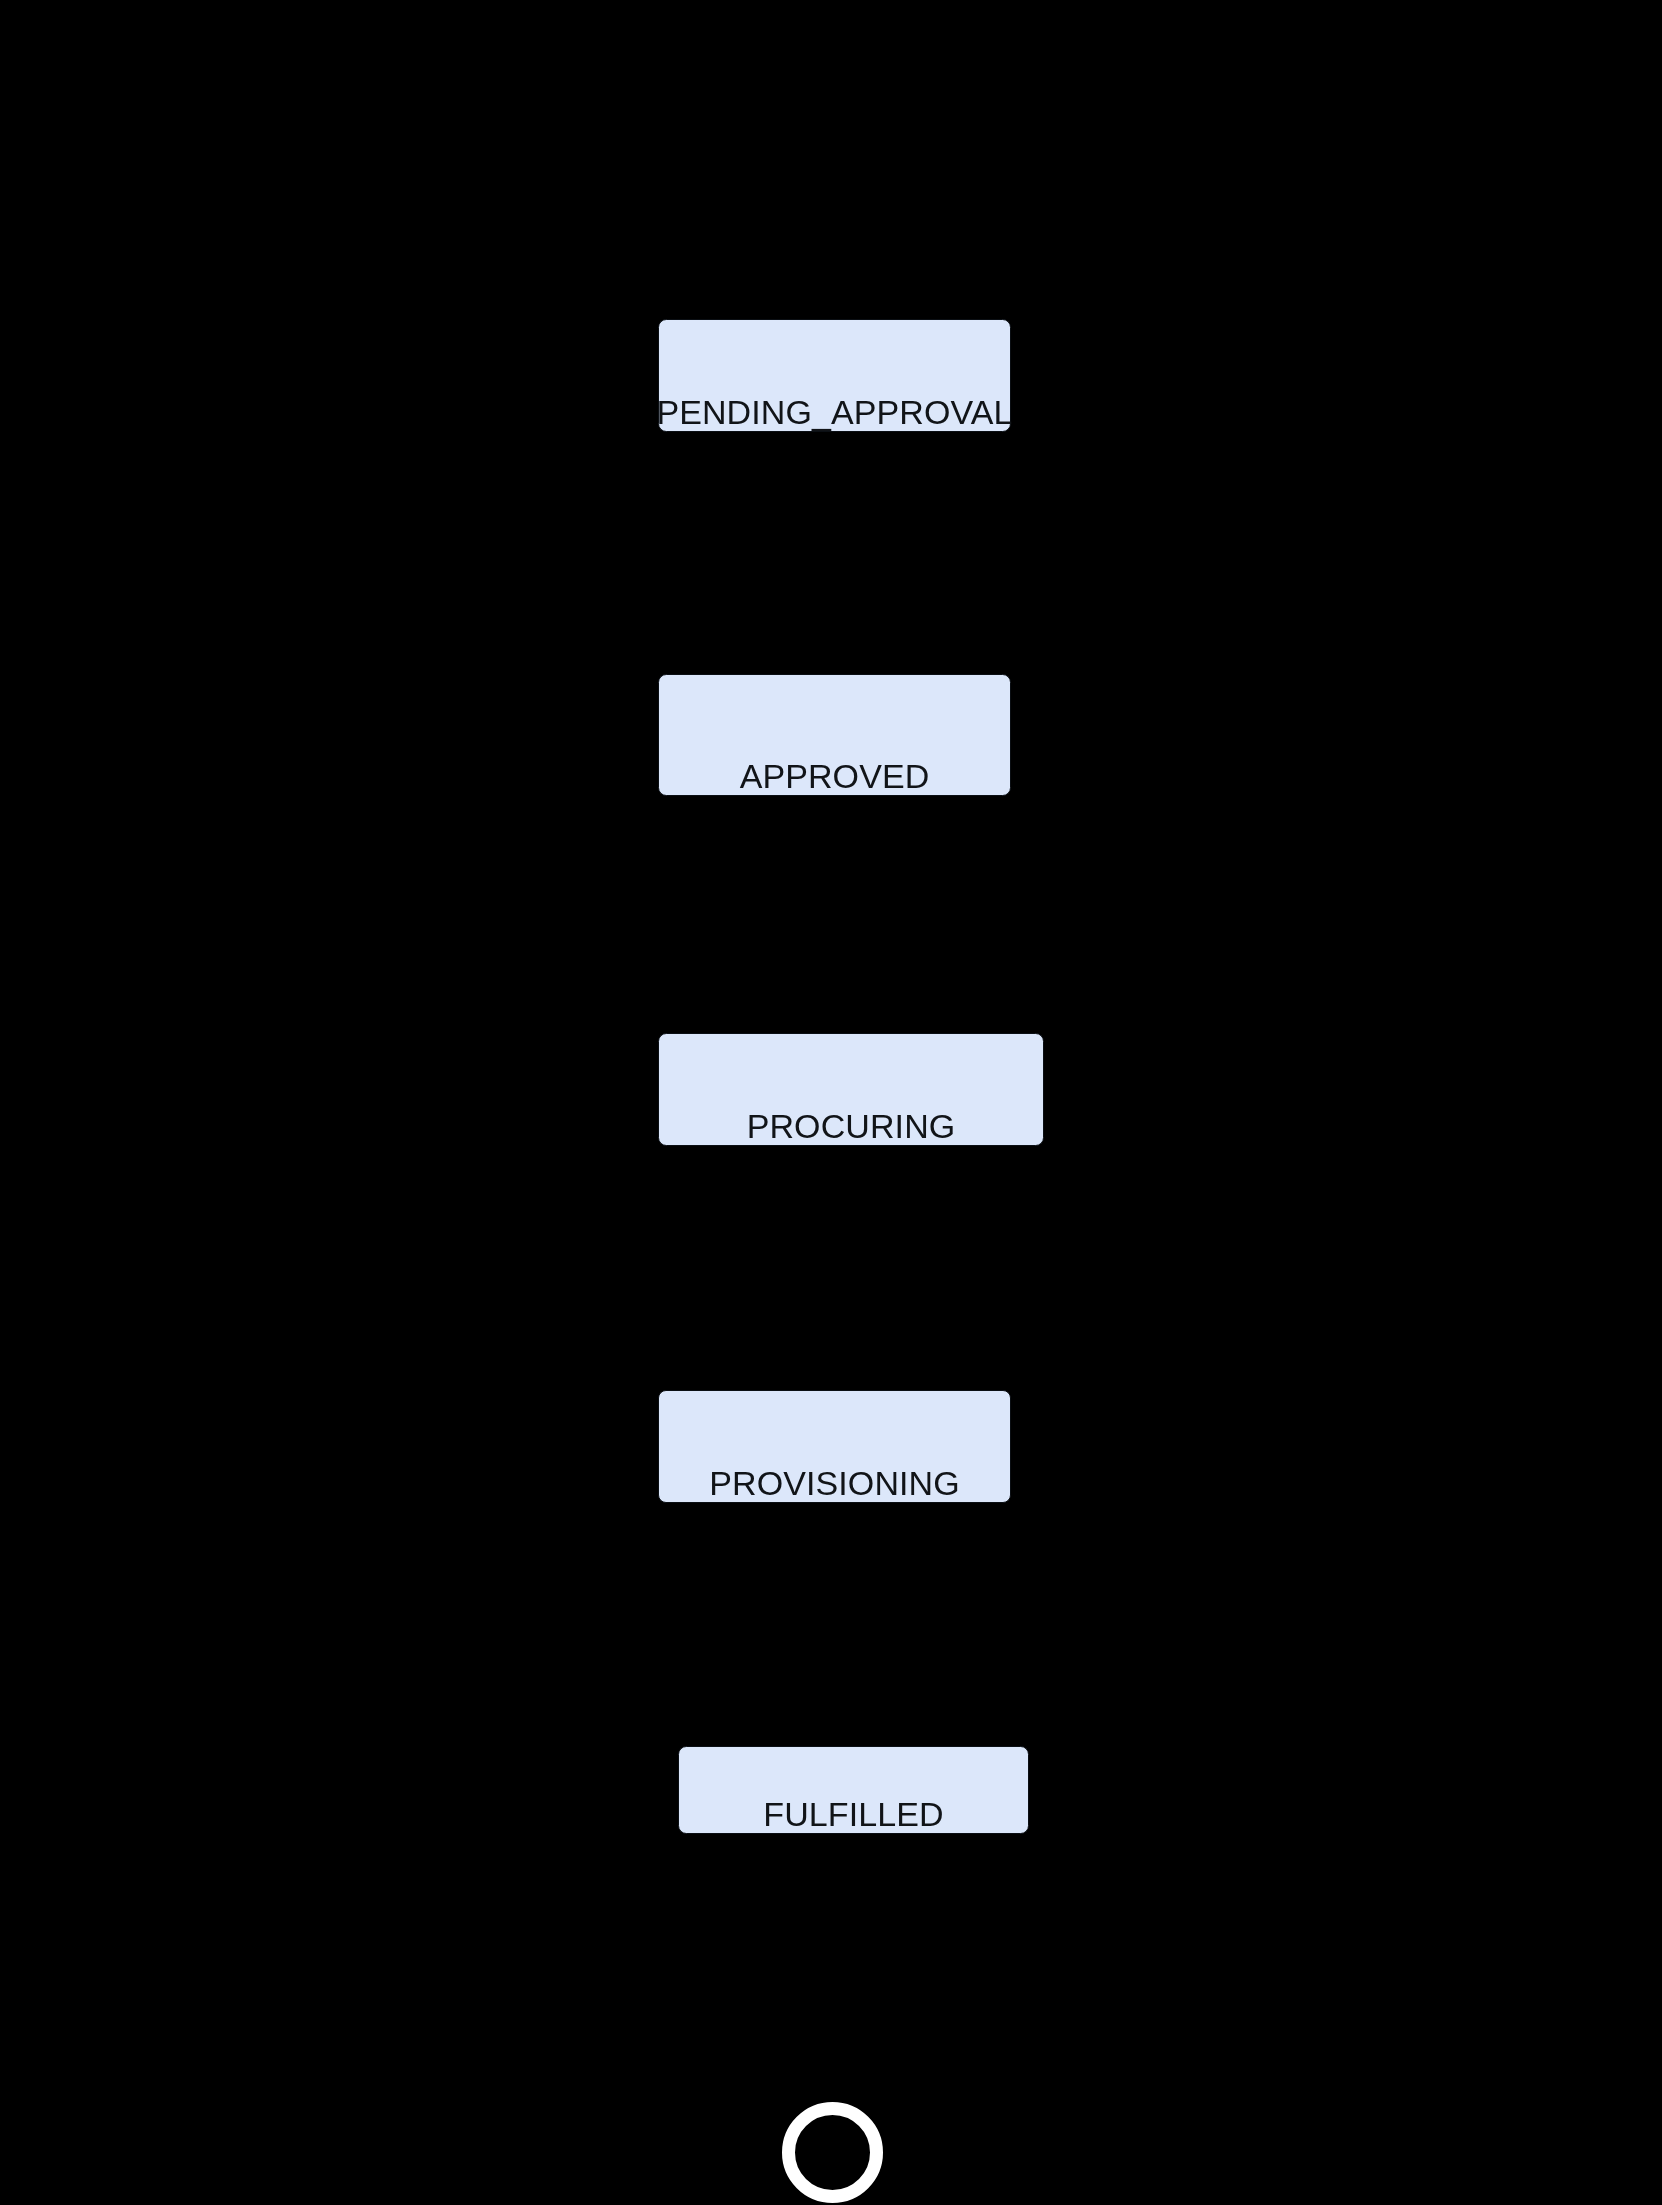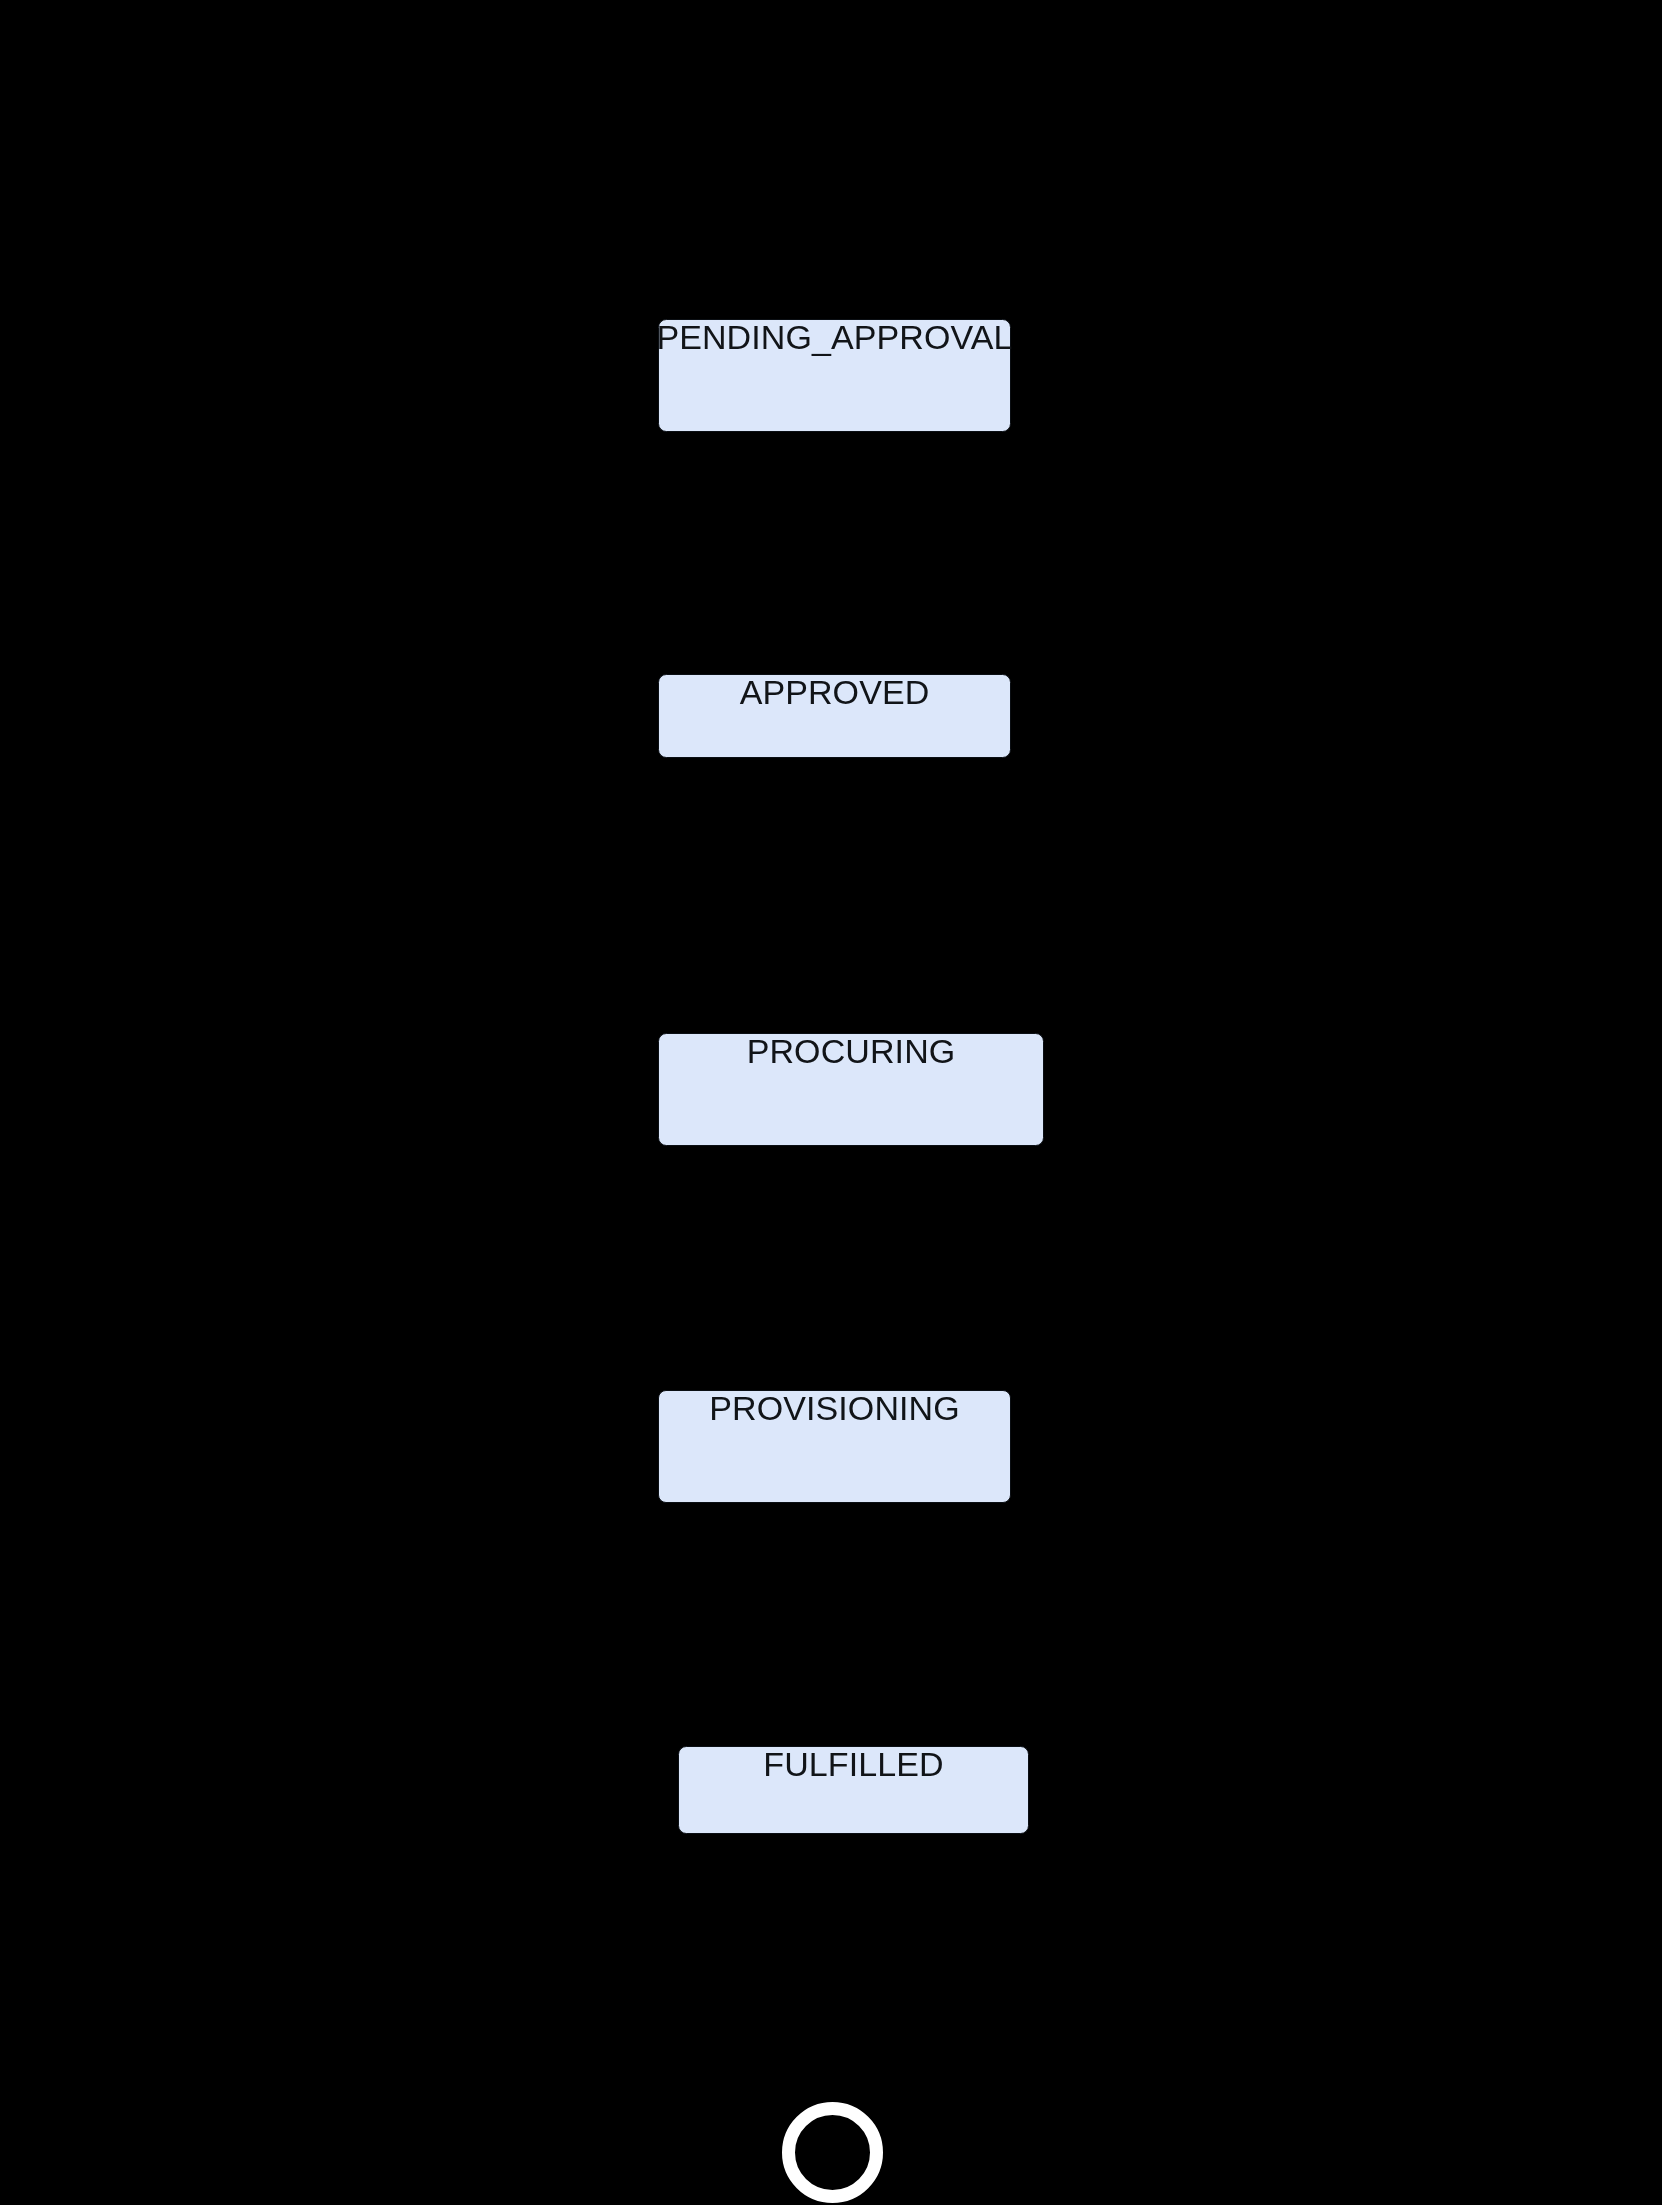--- a/index.html
+++ b/index.html
@@ -37,21 +37,21 @@
   }
 
   
   .state-node {
     position: absolute;
     box-sizing: border-box;
     background: #dce7fa;
     border: 0.6px solid #0b0f14;
     border-radius: 8.3px;
     display: flex;
-    align-items: flex-start;
+    align-items: flex-end;
     justify-content: center;
     text-align: center;
   }
   .state-node-label {
     display: block;
     color: #111418;
     font-family: "Liberation Sans", "DejaVu Sans", sans-serif;
     font-size: 34px;
     font-weight: 400;
     letter-spacing: 0.1px;
@@ -86,21 +86,21 @@
       <path d="M1405,1931 L1405,2336"></path>
       <path d="M1405,2532 L1405,2936"></path>
       <path d="M1403,3132 L1403,3535"></path>
     </g>
   </svg>
 
   <div class="state-node" style="left:658px; top:319px; width:353px; height:113px;">
     <span class="state-node-label">PENDING_APPROVAL</span>
   </div>
 
-  <div class="state-node" style="left:658px; top:674px; width:353px; height:84px;">
+  <div class="state-node" style="left:658px; top:674px; width:353px; height:122px;">
     <span class="state-node-label">APPROVED</span>
   </div>
 
   <div class="state-node" style="left:658px; top:1033px; width:386px; height:113px;">
     <span class="state-node-label">PROCURING</span>
   </div>
 
   <div class="state-node" style="left:658px; top:1390px; width:353px; height:113px;border-radius:8px;">
     <span class="state-node-label">PROVISIONING</span>
   </div>

